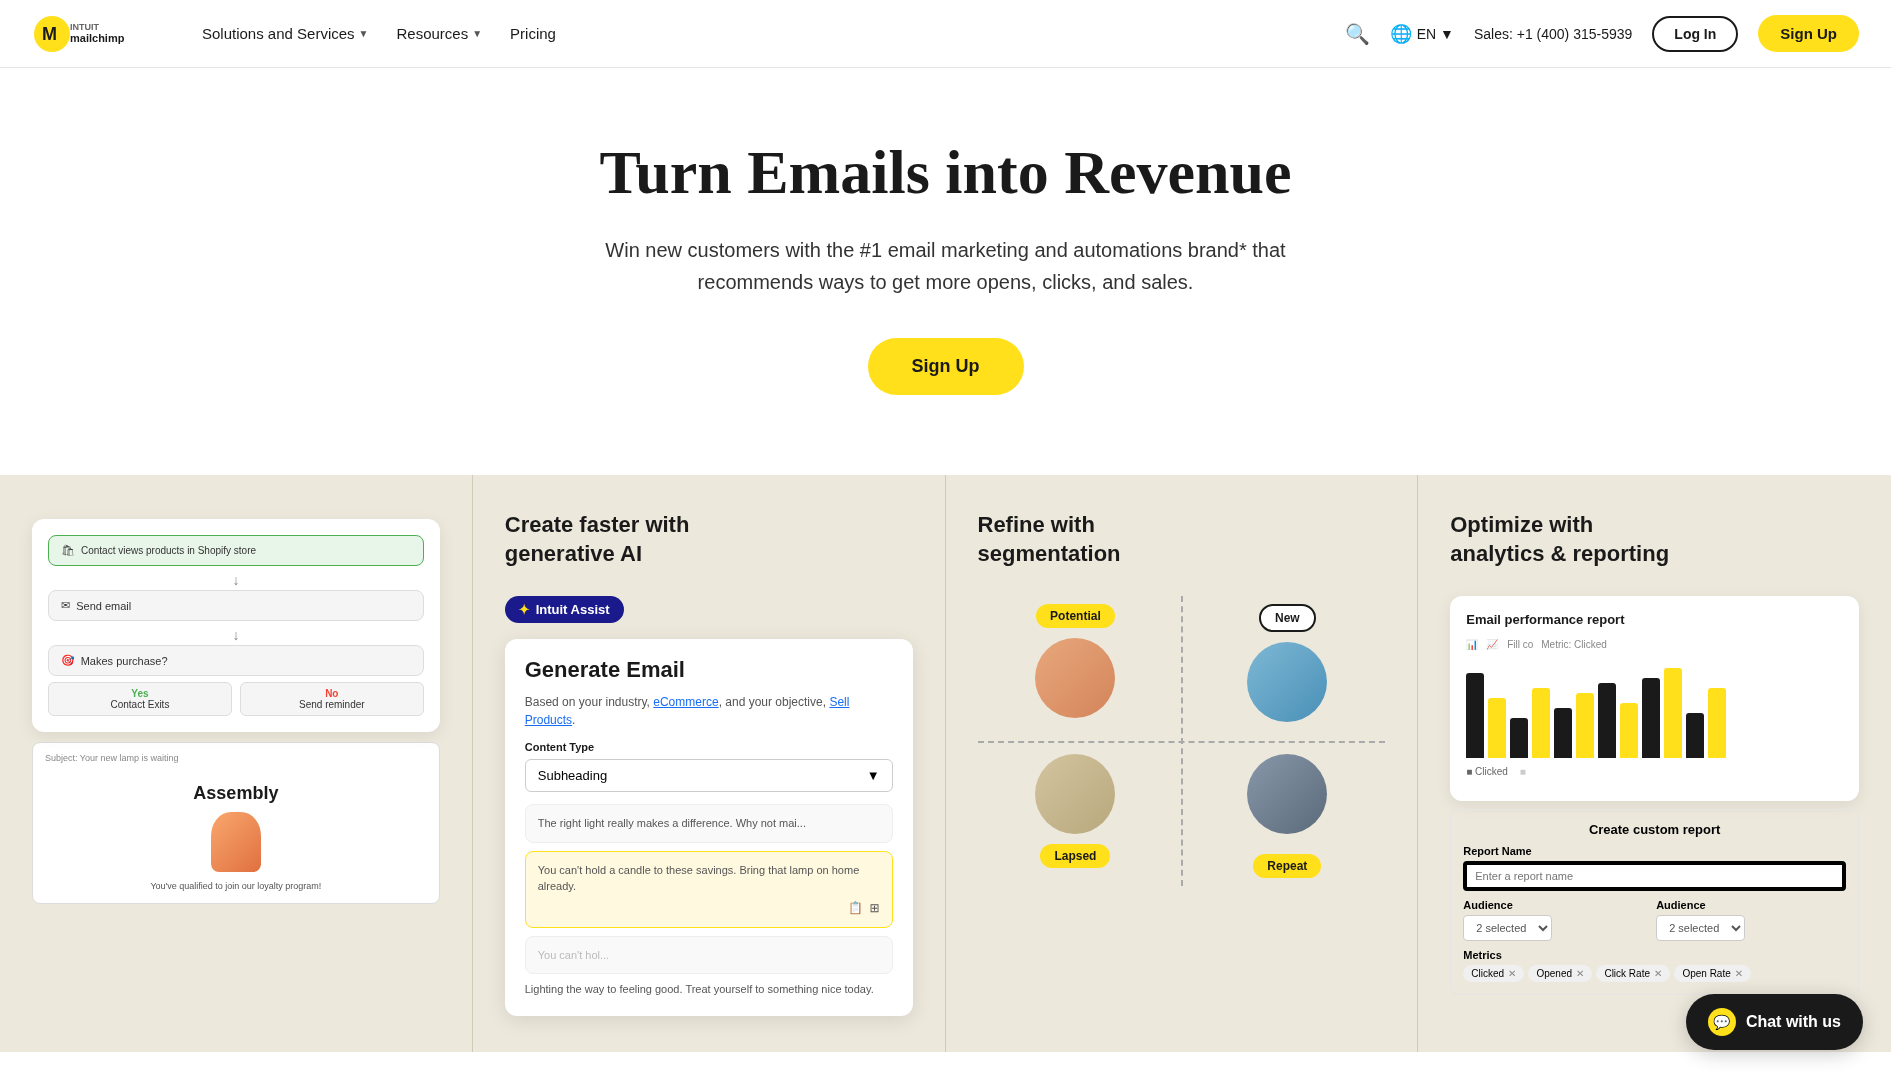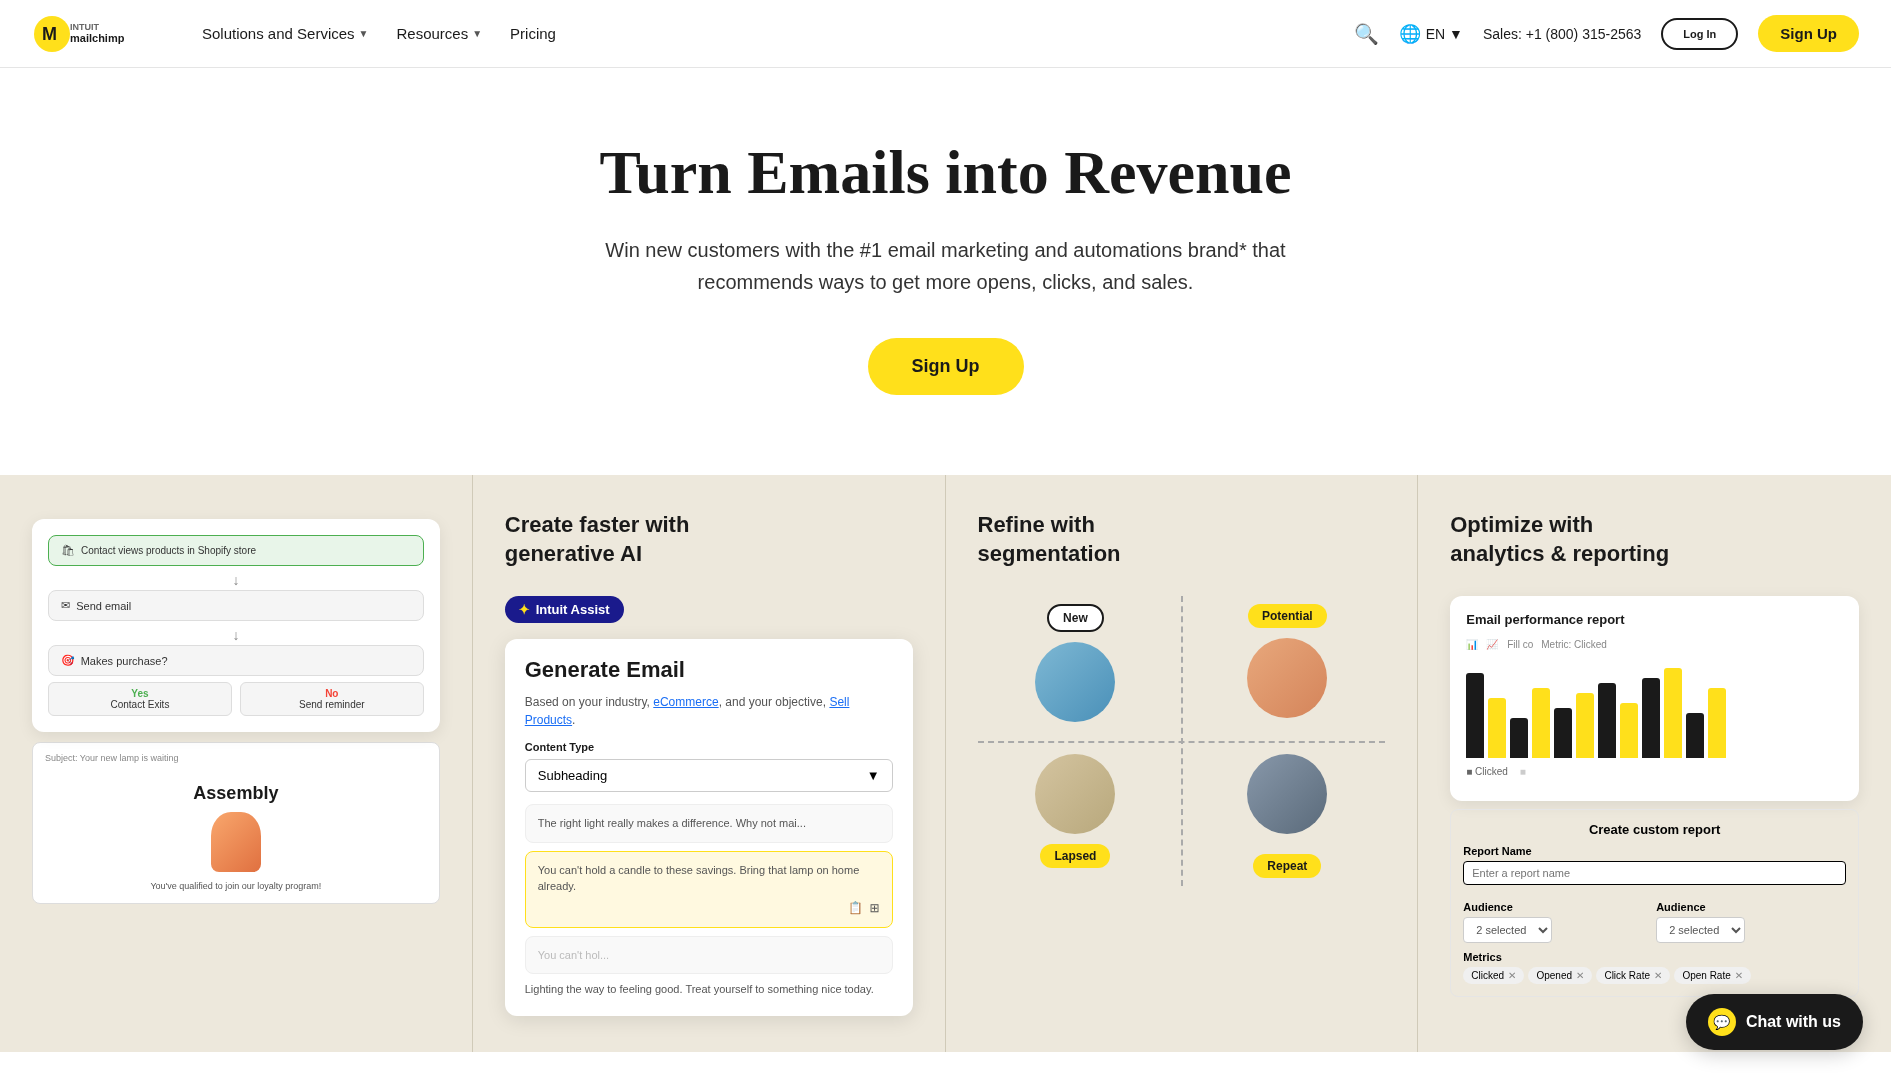--- a/index.html
+++ b/index.html
@@ -19,21 +19,21 @@
       cursor: pointer; padding: 8px 10px; border-radius: 4px;
       text-decoration: none;
     }
     .nav-link .chevron { font-size: 10px; color: #555; }
     .nav-right { display: flex; align-items: center; gap: 20px; }
     .nav-search { cursor: pointer; font-size: 20px; color: #1a1a1a; }
     .nav-lang { display: flex; align-items: center; gap: 4px; font-size: 14px; cursor: pointer; color: #1a1a1a; }
     .nav-phone { font-size: 14px; color: #1a1a1a; font-weight: 500; }
     .btn-login {
       border: 2px solid #1a1a1a; background: #fff; color: #1a1a1a;
-      padding: 8px 20px; border-radius: 24px; font-size: 11px; font-weight: 600;
+      padding: 8px 20px; border-radius: 24px; font-size: 14px; font-weight: 600;
       cursor: pointer;
     }
     .btn-signup-nav {
       border: none; background: #ffe01b; color: #1a1a1a;
       padding: 10px 22px; border-radius: 24px; font-size: 15px; font-weight: 700;
       cursor: pointer;
     }
 
     
     .hero {
@@ -150,22 +150,22 @@
     .bar { border-radius: 3px 3px 0 0; width: 18px; }
     .bar.gold { background: #ffe01b; }
     .bar.dark { background: #1a1a1a; }
     .chart-toolbar { display: flex; gap: 8px; margin-bottom: 8px; font-size: 10px; color: #888; }
     .custom-report-panel {
       border: 1px solid #e5e5e5; border-radius: 8px; padding: 12px; margin-top: 8px;
     }
     .custom-report-title { font-size: 13px; font-weight: 700; margin-bottom: 8px; text-align: center; }
     .form-label { font-size: 11px; font-weight: 600; margin-bottom: 4px; }
     .form-input {
-      border: 1px solid #000000; border-radius: 4px; padding: 5px 8px;
-      font-size: 11px; width: 100%; margin-bottom: 16px; color: #999;
+      border: 4px solid #000000; border-radius: 4px; padding: 5px 8px;
+      font-size: 11px; width: 100%; margin-bottom: 8px; color: #999;
     }
     .form-row { display: flex; gap: 3px; justify-content: center; }
     .form-select {
       border: 1px solid #ccc; border-radius: 4px; padding: 5px 8px;
       font-size: 11px; flex: 1; color: #555; background: #fff;
     }
     .metrics-label { font-size: 11px; font-weight: 600; margin: 8px 0 4px; }
     .metrics-tags { display: flex; gap: 4px; flex-wrap: wrap; }
     .tag {
       background: #f0f0f0; border-radius: 12px; padding: 3px 8px;
@@ -217,21 +217,21 @@
     </a>
   </div>
 
   <div class="nav-right">
     <span class="nav-search">🔍</span>
     <div class="nav-lang">
       <span class="globe-icon">🌐</span>
       <span>EN</span>
       <span class="chevron">▼</span>
     </div>
-    <span class="nav-phone">Sales: +1 (800) 315-2563</span>
+    <span class="nav-phone">Sales: +1 (400) 315-5939</span>
     <button class="btn-login">Log In</button>
     <button class="btn-signup-nav">Sign Up</button>
   </div>
 </nav>
 
 <section class="hero">
   <h1>Turn Emails into Revenue</h1>
   <p>Win new customers with the #1 email marketing and automations brand* that recommends ways to get more opens, clicks, and sales.</p>
   <button class="btn-signup-hero">Sign Up</button>
 </section>
@@ -313,27 +313,27 @@
     <h3>Refine with segmentation</h3>
     <div style="position:relative;">
 
       <div style="position:absolute;left:50%;top:0;bottom:0;border-left:2px dashed #aaa;z-index:1;"></div>
 
       <div style="position:absolute;left:0;right:0;top:50%;border-top:2px dashed #aaa;z-index:1;"></div>
 
       <div style="display:grid;grid-template-columns:1fr 1fr;gap:16px;position:relative;z-index:2;">
 
         <div style="display:flex;flex-direction:column;align-items:center;gap:10px;padding:8px;">
+          <div class="seg-badge">Potential</div>
+          <div class="avatar-circle avatar-1"></div>
+        </div>
+
+        <div style="display:flex;flex-direction:column;align-items:center;gap:10px;padding:8px;">
           <div class="seg-badge outline">New</div>
           <div class="avatar-circle avatar-2"></div>
-        </div>
-
-        <div style="display:flex;flex-direction:column;align-items:center;gap:10px;padding:8px;">
-          <div class="seg-badge">Potential</div>
-          <div class="avatar-circle avatar-1"></div>
         </div>
 
         <div style="display:flex;flex-direction:column;align-items:center;gap:10px;padding:8px;">
           <div class="avatar-circle avatar-3"></div>
           <div class="seg-badge">Lapsed</div>
         </div>
 
         <div style="display:flex;flex-direction:column;align-items:center;gap:20px;padding:8px;">
           <div class="avatar-circle avatar-4"></div>
           <div class="seg-badge">Repeat</div>

